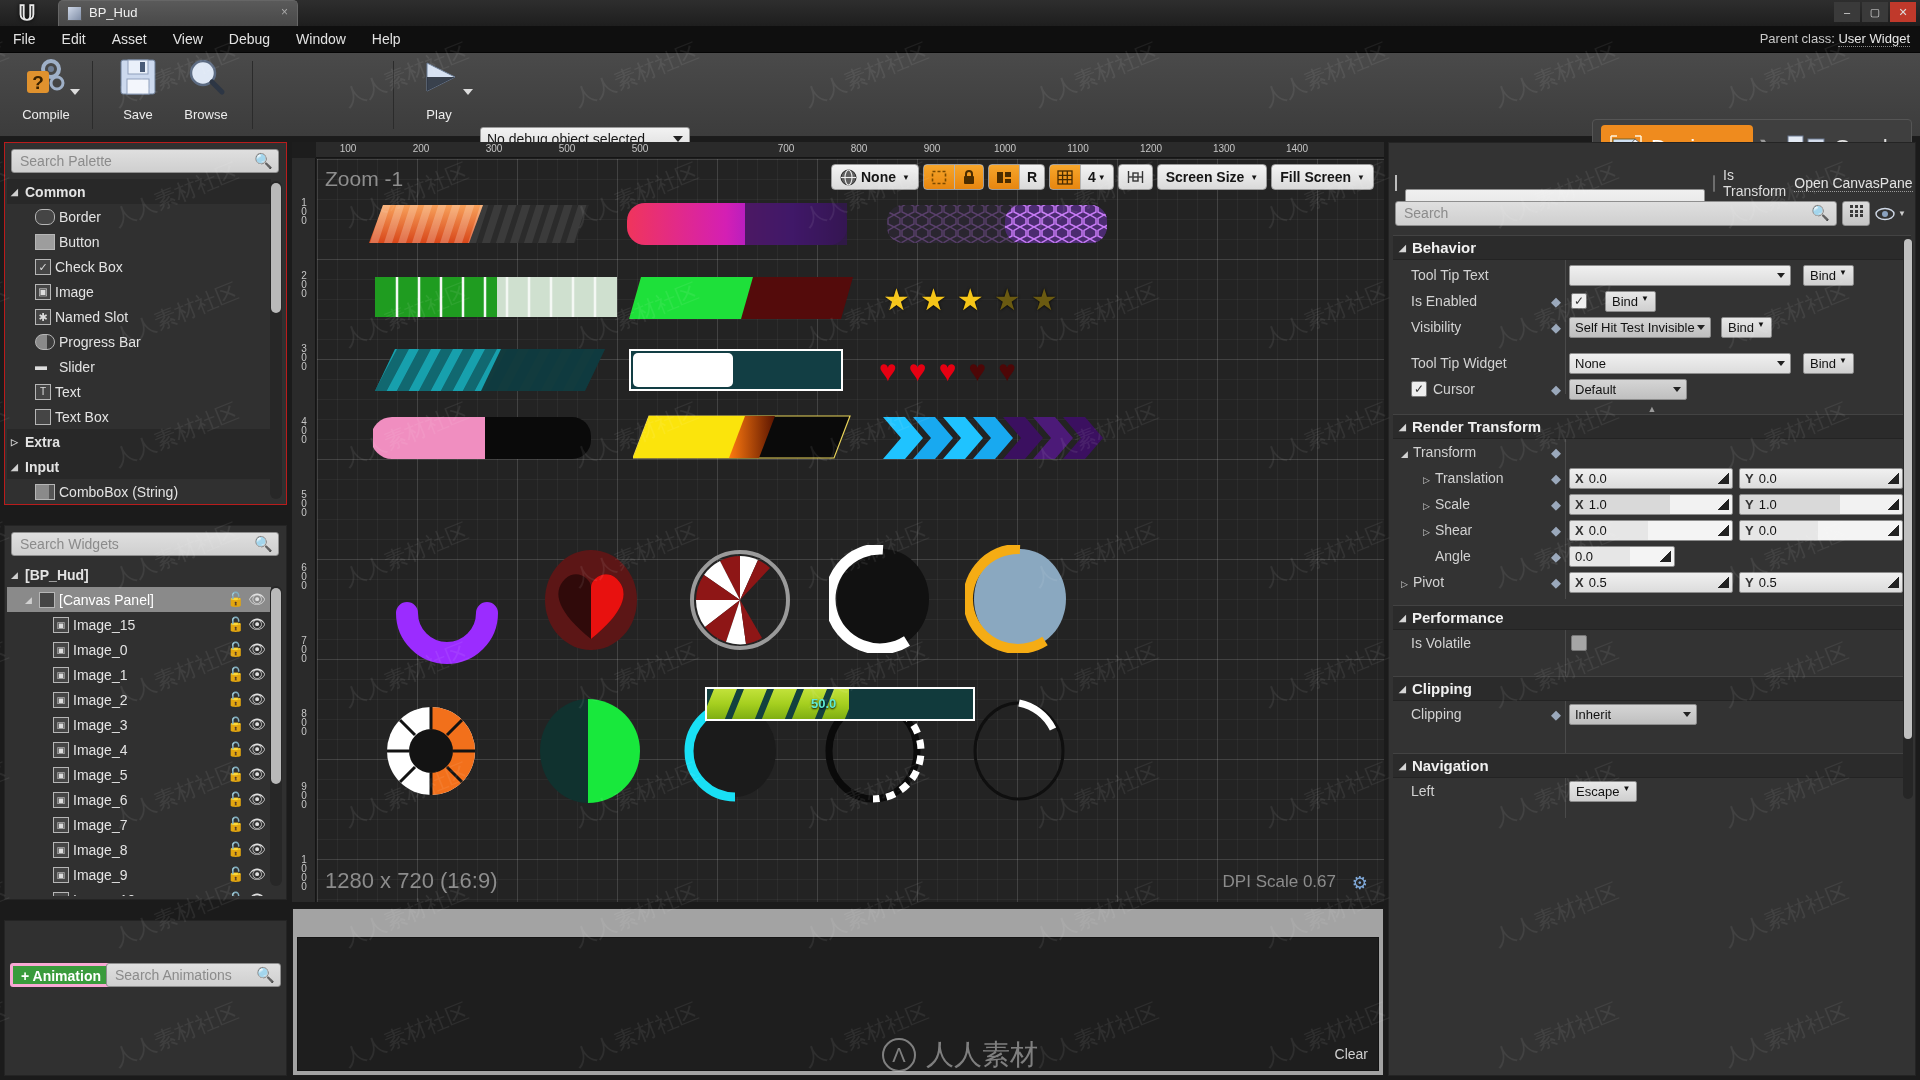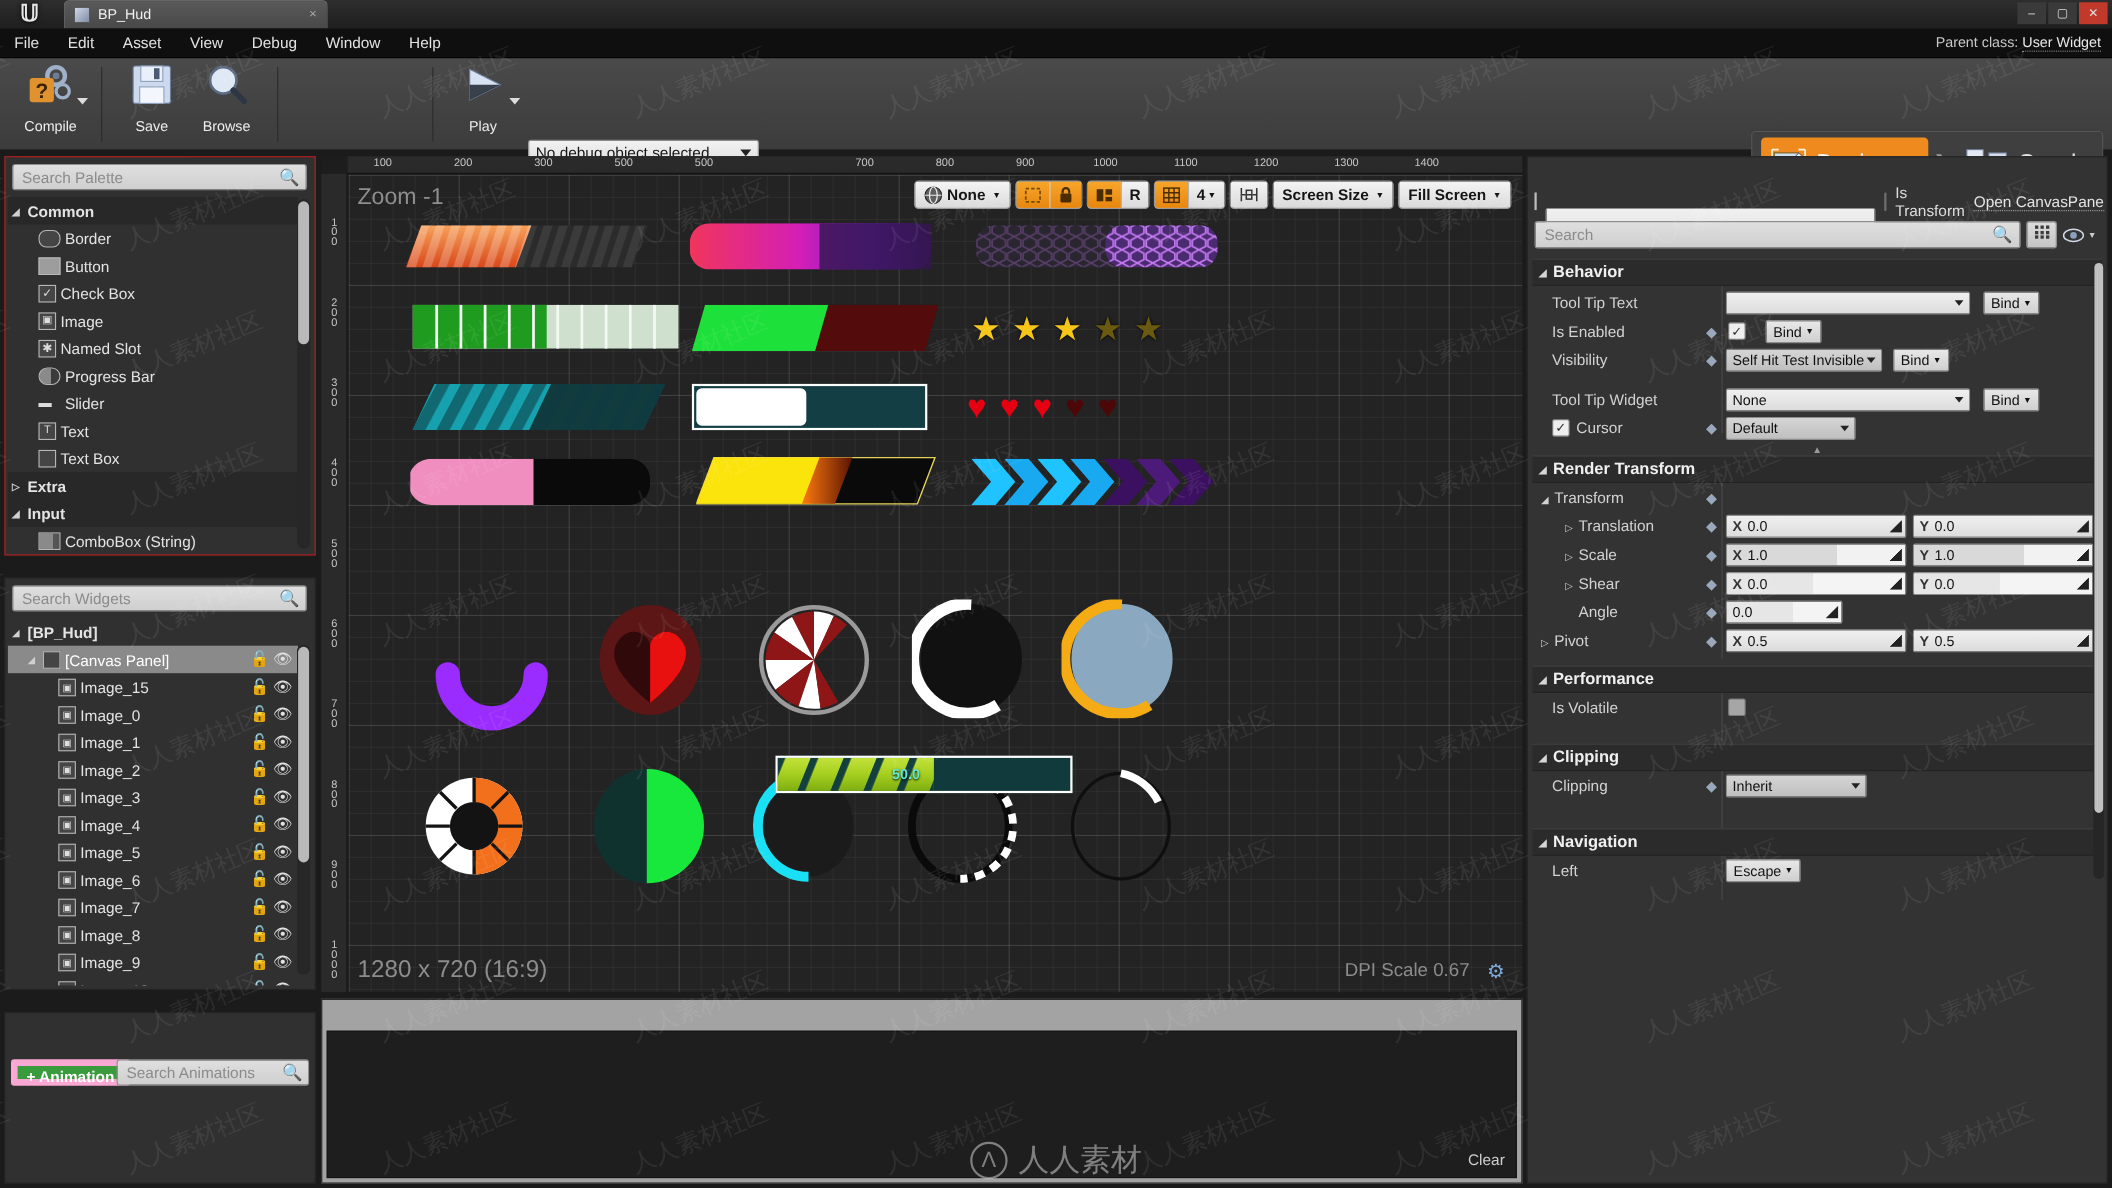--- a/index.html
+++ b/index.html
@@ -78,21 +78,21 @@
   .trow.sel { background:#8a8a8a; color:#fff; }
   .trow .tri { width:14px; font-size:9px; color:#d0d0d0; }
   .trow .wico { width:20px; height:16px; margin-right:4px; display:inline-block;
     border:1px solid #b6b6b6; background:#454545; }
   .trow .lockeye { position:absolute; right:26px; top:4px; font-size:14px; color:#e0e0e0; }
   .trow .eye { position:absolute; right:5px; top:4px; font-size:14px; color:#e0e0e0; }
   .scrollv { position:absolute; width:12px; background:#272727; border-radius:6px; }
   .scrollv i { position:absolute; left:1px; width:10px; background:#b9b9b9; border-radius:5px; display:block; }
 
   #addAnim { position:absolute; left:10px; top:963px; height:24px; background:#3a9b3c;
-    border:6px solid #f9a8d4; border-radius:3px; color:#fff; font-size:14px; font-weight:bold;
+    border:3px solid #f9a8d4; border-radius:3px; color:#fff; font-size:14px; font-weight:bold;
     padding:2px 8px; }
 
   
   #center { position:absolute; left:292px; top:142px; width:1092px; height:760px; background:#1d1d1d; }
   #rulerTop { position:absolute; left:24px; top:0; right:0; height:16px; background:#2a2a2a;
     border-bottom:1px solid #151515; }
   #rulerTop span { position:absolute; top:1px; font-size:10px; color:#c6c6c6; transform:translateX(-50%); }
   #rulerLeft { position:absolute; left:0; top:16px; width:24px; bottom:0; background:#2a2a2a;
     border-right:1px solid #151515; }
   #rulerLeft span { position:absolute; left:2px; font-size:10px; color:#c6c6c6; width:20px;
@@ -152,21 +152,21 @@
   .prow .pname.ind { padding-left:30px; }
   .prow .pname.ind2 { padding-left:42px; }
   .pin { position:absolute; left:158px; top:6px; color:#9aa8bb; font-size:13px; }
   .fval { height:21px; background:linear-gradient(180deg,#f0f0f0,#dcdcdc); border:1px solid #8c8c8c;
     border-radius:2px; font-size:13px; color:#111; padding:2px 5px; display:flex; align-items:center; position:relative; }
   .fval .dd { position:absolute; right:5px; top:7px; width:0;height:0;
     border-left:4px solid transparent;border-right:4px solid transparent;border-top:5px solid #222; }
   .fval .spin { position:absolute; right:3px; top:4px; width:11px; height:11px;
     background:linear-gradient(135deg,transparent 48%, #222 50%); }
   .bindbtn { height:21px; background:linear-gradient(180deg,#e8e8e8,#cfcfcf); border:1px solid #8c8c8c;
-    border-radius:2px; font-size:13px; color:#111; padding:2px 6px; display:flex; align-items:center; gap:3px; }
+    border-radius:2px; font-size:13px; color:#111; padding:2px 6px; display:flex; align-items:flex-start; gap:3px; }
   .chk { width:16px;height:16px;background:#eee;border:1px solid #777;border-radius:2px;
     font-size:12px;color:#333;text-align:center;line-height:14px; }
   .chk.off { background:#a6a6a6; }
   .xyrow { display:flex; gap:6px; position:absolute; left:176px; right:8px; }
   .xyrow .fval { flex:1; }
   .axis { color:#333; margin-right:5px; font-weight:bold; }
   .vsep { position:absolute; left:172px; top:0; bottom:0; width:1px; background:#4a4a4a; }
 
   #detScroll { position:absolute; right:2px; top:96px; width:10px; height:560px; background:#262626; border-radius:5px; }
   #detScroll i { position:absolute; left:1px; top:0; width:8px; height:500px; background:#c0c0c0; border-radius:4px; display:block; }

